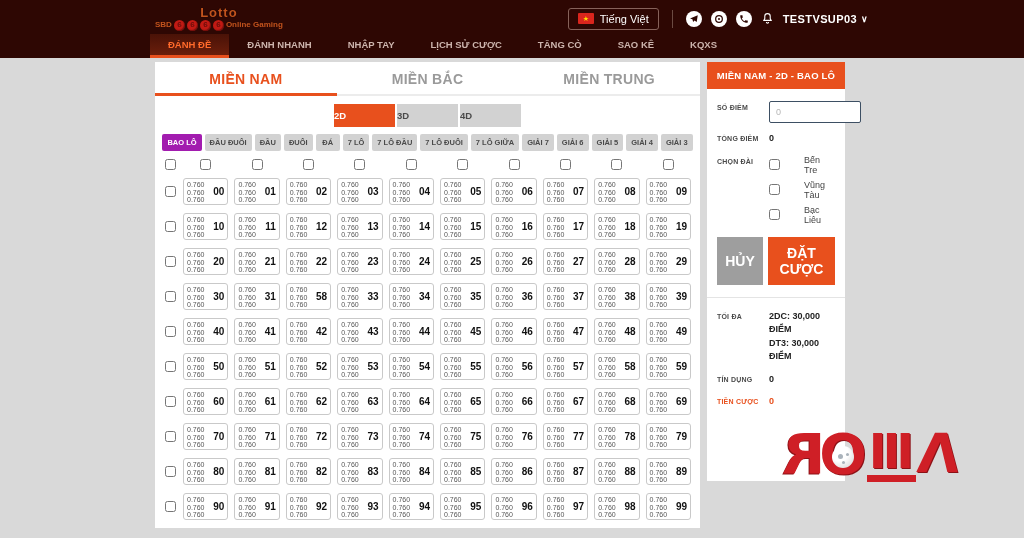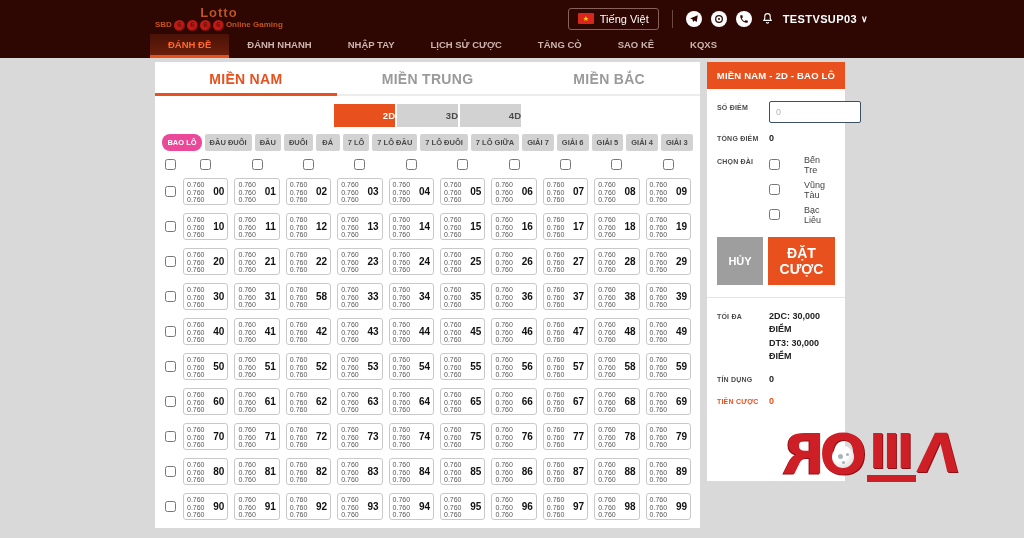--- a/index.html
+++ b/index.html
@@ -44,28 +44,28 @@
   
   .content { display:flex; gap:7px; margin:4px 0 0 155px; align-items:flex-start; }
   .main-panel { width:545px; background:#fff; min-height:419px; padding-bottom:8px; }
   .region-tabs { display:flex; border-bottom:2px solid #ececec; }
   .region-tab { flex:1; text-align:center; padding:9px 0 7px; font-size:14px; font-weight:bold;
     color:#9a9a9a; position:relative; cursor:pointer; letter-spacing:.3px; }
   .region-tab.active { color:#e8501d; }
   .region-tab.active::after { content:""; position:absolute; left:0; right:0; bottom:-2px;
     height:3px; background:#e8501d; }
   .dim-row { display:flex; justify-content:center; gap:2px; margin:8px 0 7px; }
-  .dim-btn { width:61px; padding:6px 0; text-align:right; font-size:9.5px; font-weight:bold;
+  .dim-btn { width:61px; padding:6px 0; text-align:left; font-size:9.5px; font-weight:bold;
     background:#d2d2d2; color:#4a4a4a; cursor:pointer; border:none; }
   .dim-btn.active { background:#e8501d; color:#fff; }
   .bet-row { display:flex; justify-content:center; gap:3px; margin-bottom:3px; flex-wrap:nowrap; }
   .bet-btn { padding:4px 5px; font-size:7.5px; font-weight:bold; background:#d2d2d2;
     color:#4a4a4a; border-radius:2px; min-width:24px; text-align:center; cursor:pointer;
     border:none; white-space:nowrap; }
-  .bet-btn.active { background:#ec4899; color:#fff;border-radius:8px; }
+  .bet-btn.active { background:#a21caf; color:#fff; }
   
   .number-grid { display:grid; grid-template-columns:14px repeat(10, 1fr);
     gap:8px 6px; padding:5px 9px 0 8px; align-items:center; justify-items:center; }
   .number-grid input[type="checkbox"] { width:11px; height:11px; margin:0; cursor:pointer; }
   .cell { width:100%; height:27px; border:1px solid #c9c9c9; border-radius:3px;
     padding:2px 3px; display:flex; flex-direction:column; justify-content:space-between;
     cursor:pointer; background:#fff; }
   .odds-line { font-size:7px; color:#555; line-height:1; display:flex; align-items:center; }
   .odds-line.mid { justify-content:space-between; }
   .cell .num { font-size:10px; font-weight:bold; color:#111; line-height:.8; }
@@ -80,21 +80,21 @@
   .sb-label.orange { color:#e8501d; }
   .points-input { width:92px; height:22px; border:1px solid #3d4f63; border-radius:2px;
     font-size:9px; padding:0 6px; color:#333; font-family:"Liberation Sans",sans-serif; }
   .points-input::placeholder { color:#b5b5b5; }
   .sb-value { font-size:9px; font-weight:bold; color:#222; line-height:1.5; }
   .sb-value.orange { color:#e8501d; }
   .station-list { display:flex; flex-direction:column; gap:5px; }
   .station { display:flex; align-items:center; gap:24px; font-size:9px; color:#444; cursor:pointer; }
   .station input { width:11px; height:11px; margin:0; cursor:pointer; }
   .btn-row { display:flex; gap:5px; padding:3px 10px 12px; border-bottom:1px solid #e4e4e4; }
-  .cancel-btn { flex:0 0 46px; background:#9e9e9e; color:#fff; font-size:11px; font-weight:bold;
+  .cancel-btn { flex:0 0 46px; background:#9e9e9e; color:#fff; font-size:14px; font-weight:bold;
     text-align:center; padding:8px 0; border:none; cursor:pointer; }
   .place-bet-btn { flex:1; background:#e8501d; color:#fff; font-size:14px; font-weight:bold;
     text-align:center; padding:8px 0; border:none; cursor:pointer; }
   .sb-info { padding:12px 10px 0; }
   
   .wm { position:absolute; left:786px; top:426px; display:flex; align-items:center;
     color:#cf1f26; font-weight:bold; user-select:none; }
   .wm-letter { font-size:56px; line-height:1; font-family:"DejaVu Sans",sans-serif;
     text-shadow:1px 1px 0 #8c1116; }
   .wm-r { display:inline-block; transform:scaleX(-1); letter-spacing:-4px; }
@@ -167,22 +167,22 @@
     <span class="nav-item">TĂNG CÒ</span>
     <span class="nav-item">SAO KÊ</span>
     <span class="nav-item">KQXS</span>
   </div>
 </div>
 
 <div class="content">
   <div class="main-panel">
     <div class="region-tabs">
       <span class="region-tab active">MIỀN NAM</span>
+      <span class="region-tab">MIỀN BẮC</span>
       <span class="region-tab">MIỀN TRUNG</span>
-      <span class="region-tab">MIỀN BẮC</span>
     </div>
     <div class="dim-row">
       <button class="dim-btn active">2D</button>
       <button class="dim-btn">3D</button>
       <button class="dim-btn">4D</button>
     </div>
     <div class="bet-row" id="bet-row-1">
         <button class="bet-btn active">BAO LÔ</button>
         <button class="bet-btn">ĐẦU ĐUÔI</button>
         <button class="bet-btn">ĐẦU</button>

